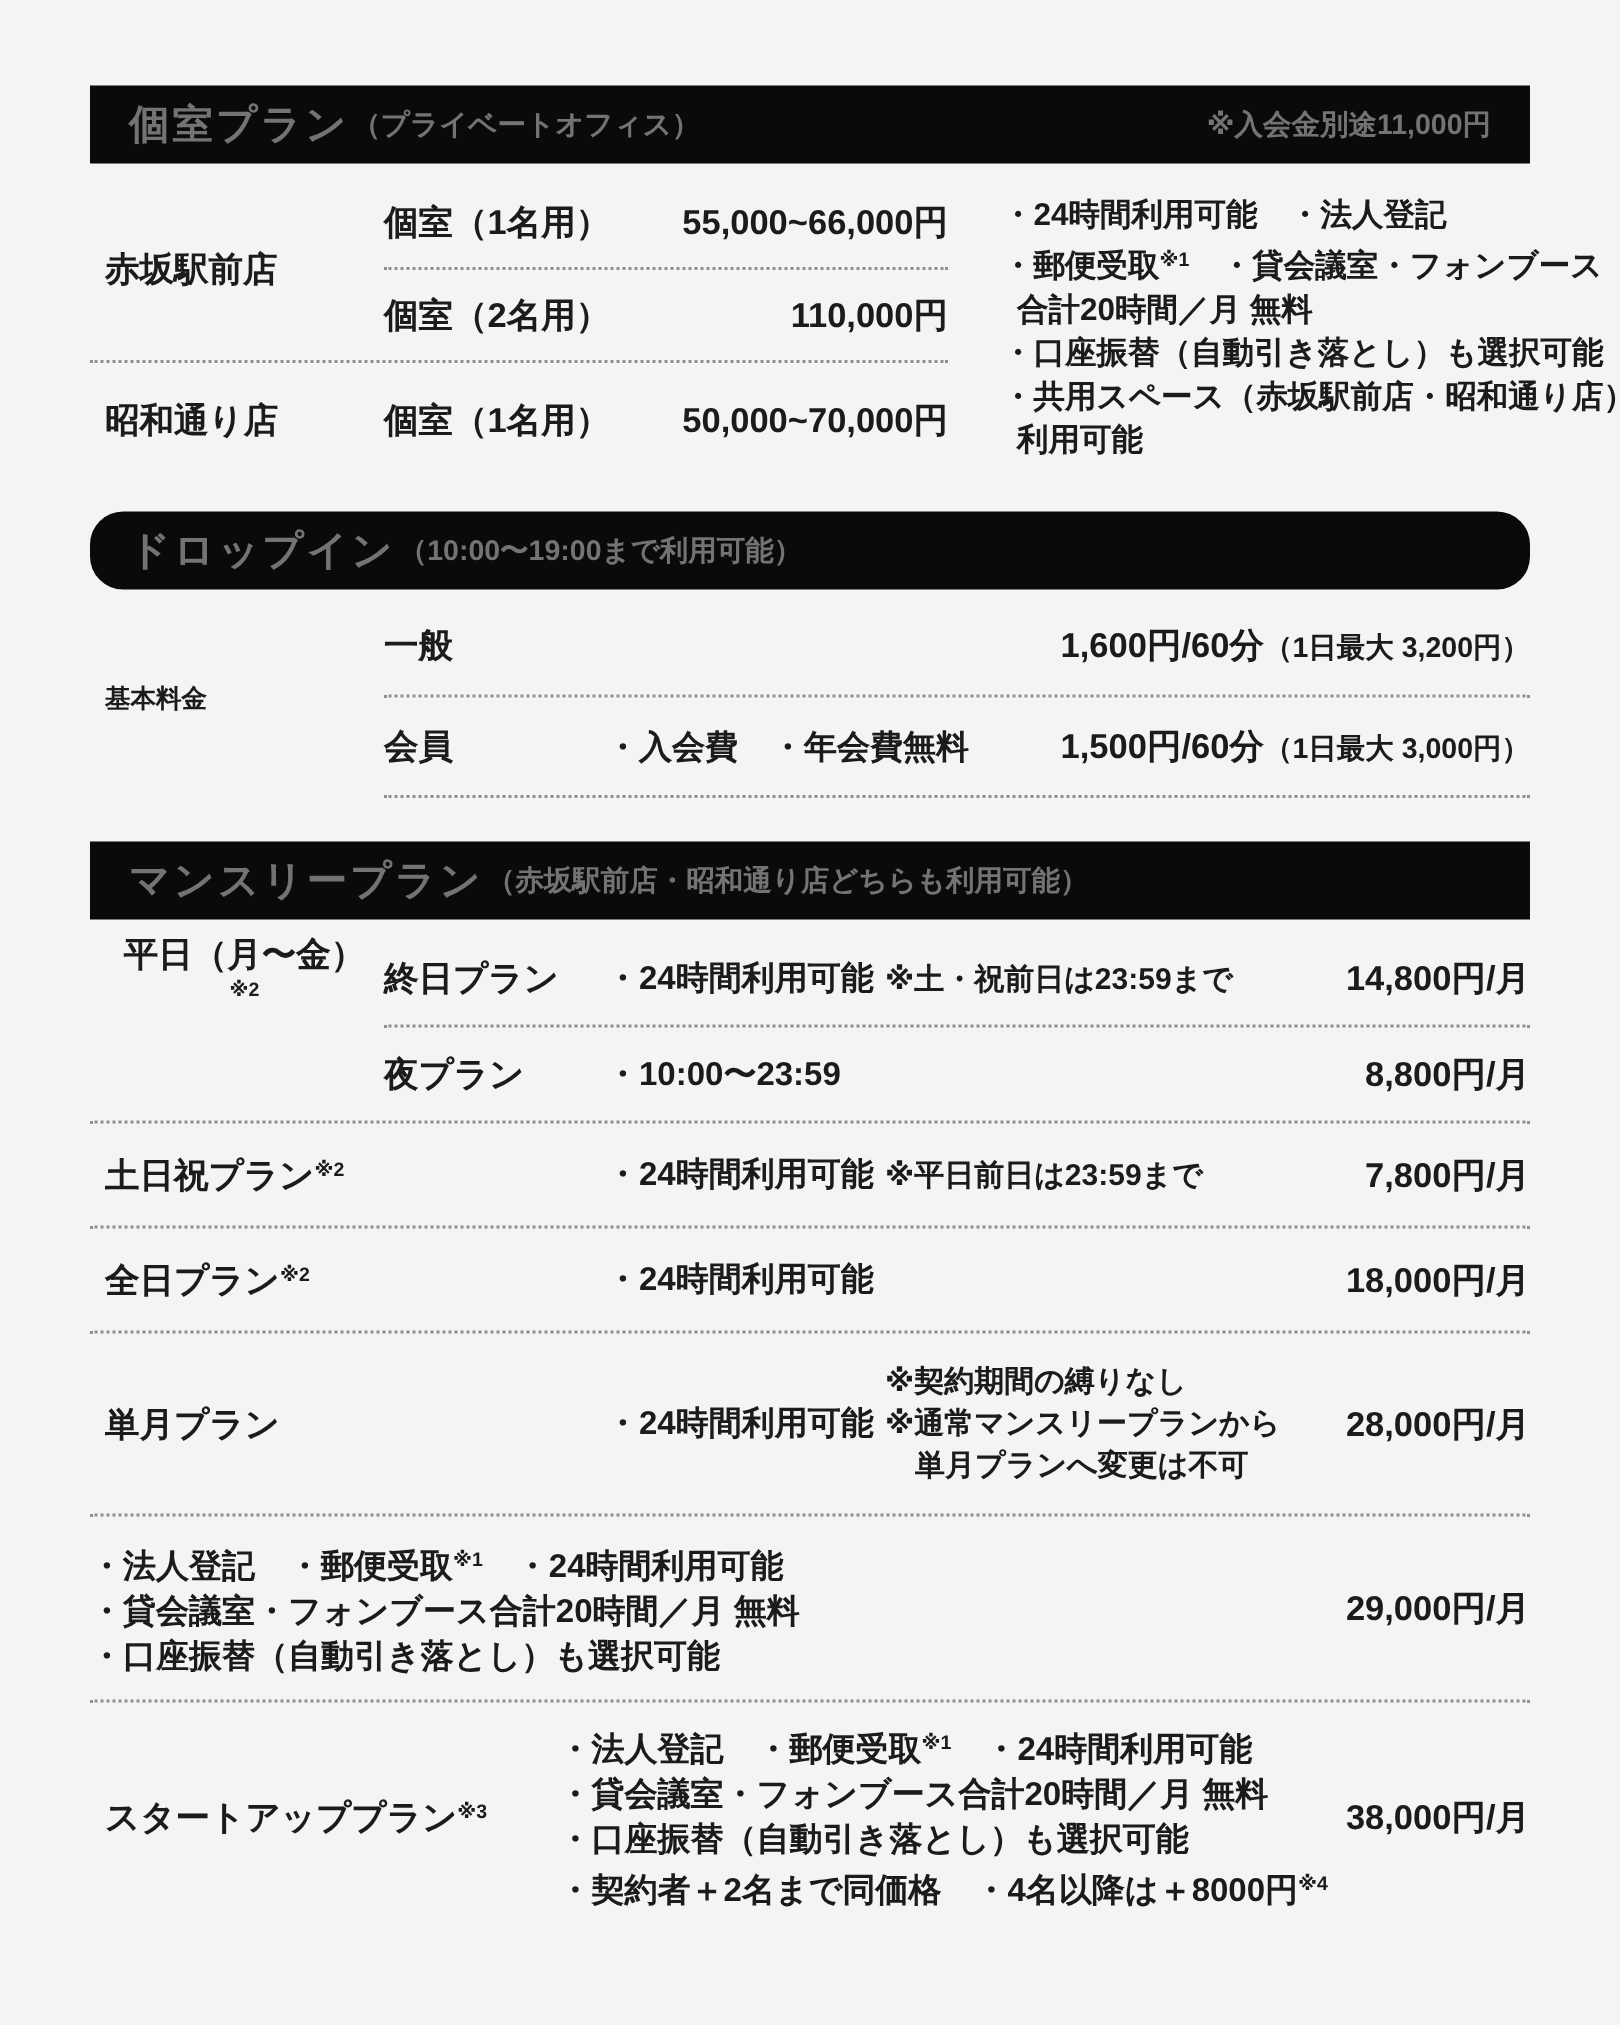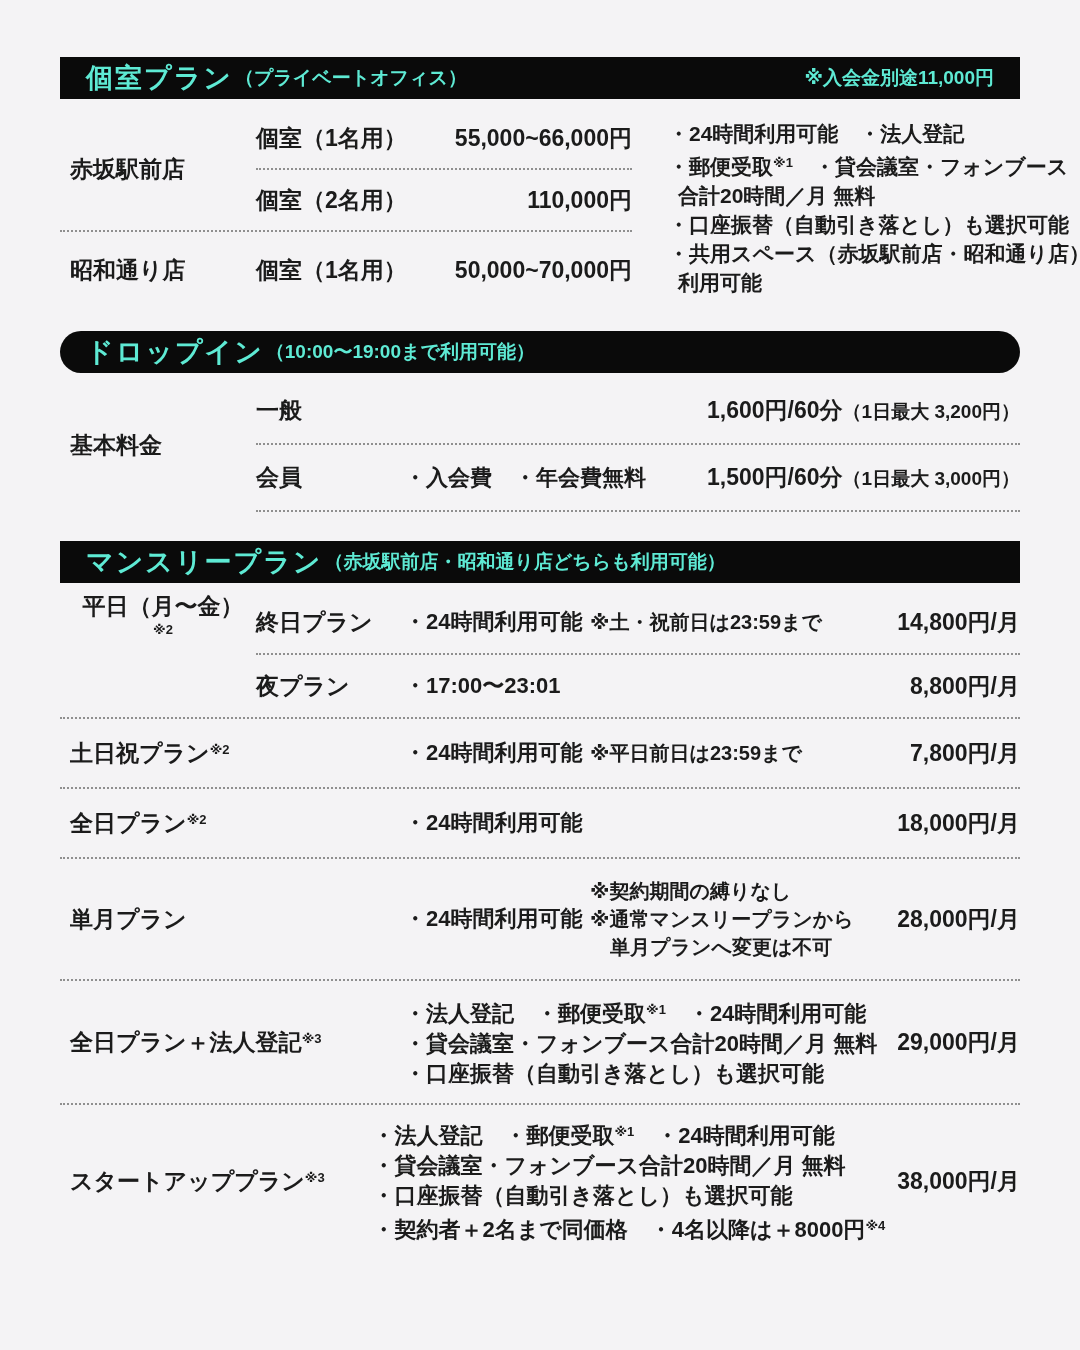--- a/index.html
+++ b/index.html
@@ -6,21 +6,21 @@
   html,body { background:#e9e8ea; }
   .page {
     width:1080px; height:1350px; margin:0 auto; position:relative;
     background:#f4f3f5; color:#1b1b1b; overflow:hidden;
     font-family:"Liberation Sans","DejaVu Sans",sans-serif;
   }
   .content { padding:57px 60px 0; }
 
   
   .bar {
-    height:42px; background:#0a0a0a; color:#5eead4;
+    height:52px; background:#0a0a0a; color:#737373;
     display:flex; align-items:center; padding:0 26px;
   }
   .bar-title { font-size:27px; font-weight:800; letter-spacing:2px; white-space:nowrap; }
   .bar-sub   { font-size:19px; font-weight:700; margin-left:2px; white-space:nowrap; }
   .bar-note  { margin-left:auto; font-size:19px; font-weight:700; white-space:nowrap; }
   .bar2 { margin-top:23px;border-radius:22px; }
   .bar3 { margin-top:19px; }
 
   .dotted { border-bottom:2px dotted #8f8f8f; }
 
@@ -34,21 +34,21 @@
   .t1-row { height:60px; display:flex; align-items:center; justify-content:space-between;
             font-size:23px; font-weight:700; white-space:nowrap; }
   .g2 .t1-row { height:76px; }
   .t1-features { margin-left:auto; width:352px; padding-top:11px;
                  font-size:21px; font-weight:700; line-height:29px; white-space:nowrap; }
   .f-line.indent { padding-left:10px; }
 
   
   .t2 { display:flex; padding:5px 0 10px; }
   .t2-label { width:196px; display:flex; align-items:center; padding-left:10px;
-              font-size:23px; font-weight:700;font-family:Liberation Mono, monospace; }
+              font-size:17px; font-weight:700;font-family:Liberation Mono, monospace; }
   .t2-rows { flex:1; }
   .t2-row { height:65px; display:flex; align-items:center; font-size:23px; font-weight:700;
             white-space:nowrap; }
   .t2-type { width:148px; }
   .t2-detail { font-size:22px; }
   .t2-price { margin-left:auto; }
   .t2-cap { font-size:19px; }
 
   
   .t3 { padding-top:8px; }
@@ -159,21 +159,21 @@
         <div class="tA-sub">
           <div class="tA-row">
             <span class="tA-name">終日プラン</span>
             <span class="t3-detail">・24時間利用可能</span>
             <span class="t3-note">※土・祝前日は23:59まで</span>
             <span class="t3-price">14,800円/月</span>
           </div>
           <div class="dotted"></div>
           <div class="tA-row">
             <span class="tA-name">夜プラン</span>
-            <span class="t3-detail">・17:00〜23:01</span>
+            <span class="t3-detail">・10:00〜23:59</span>
             <span class="t3-note"></span>
             <span class="t3-price">8,800円/月</span>
           </div>
         </div>
       </div>
 
       <div class="dotted"></div>
 
       <div class="t3-row">
         <span class="t3-label-cell"><span>土日祝プラン</span><span class="sup">※2</span></span>
@@ -200,21 +200,20 @@
           <div>※契約期間の縛りなし</div>
           <div>※通常マンスリープランから</div>
           <div>　単月プランへ変更は不可</div>
         </span>
         <span class="t3-price">28,000円/月</span>
       </div>
 
       <div class="dotted"></div>
 
       <div class="t3-row tall-e">
-        <span class="t3-label-cell"><span>全日プラン＋法人登記</span><span class="sup">※3</span></span>
         <span class="bullets">
           <div><span>・法人登記　・郵便受取</span><span class="sup">※1</span><span>　・24時間利用可能</span></div>
           <div>・貸会議室・フォンブース合計20時間／月 無料</div>
           <div>・口座振替（自動引き落とし）も選択可能</div>
         </span>
         <span class="t3-price">29,000円/月</span>
       </div>
 
       <div class="dotted"></div>
 

